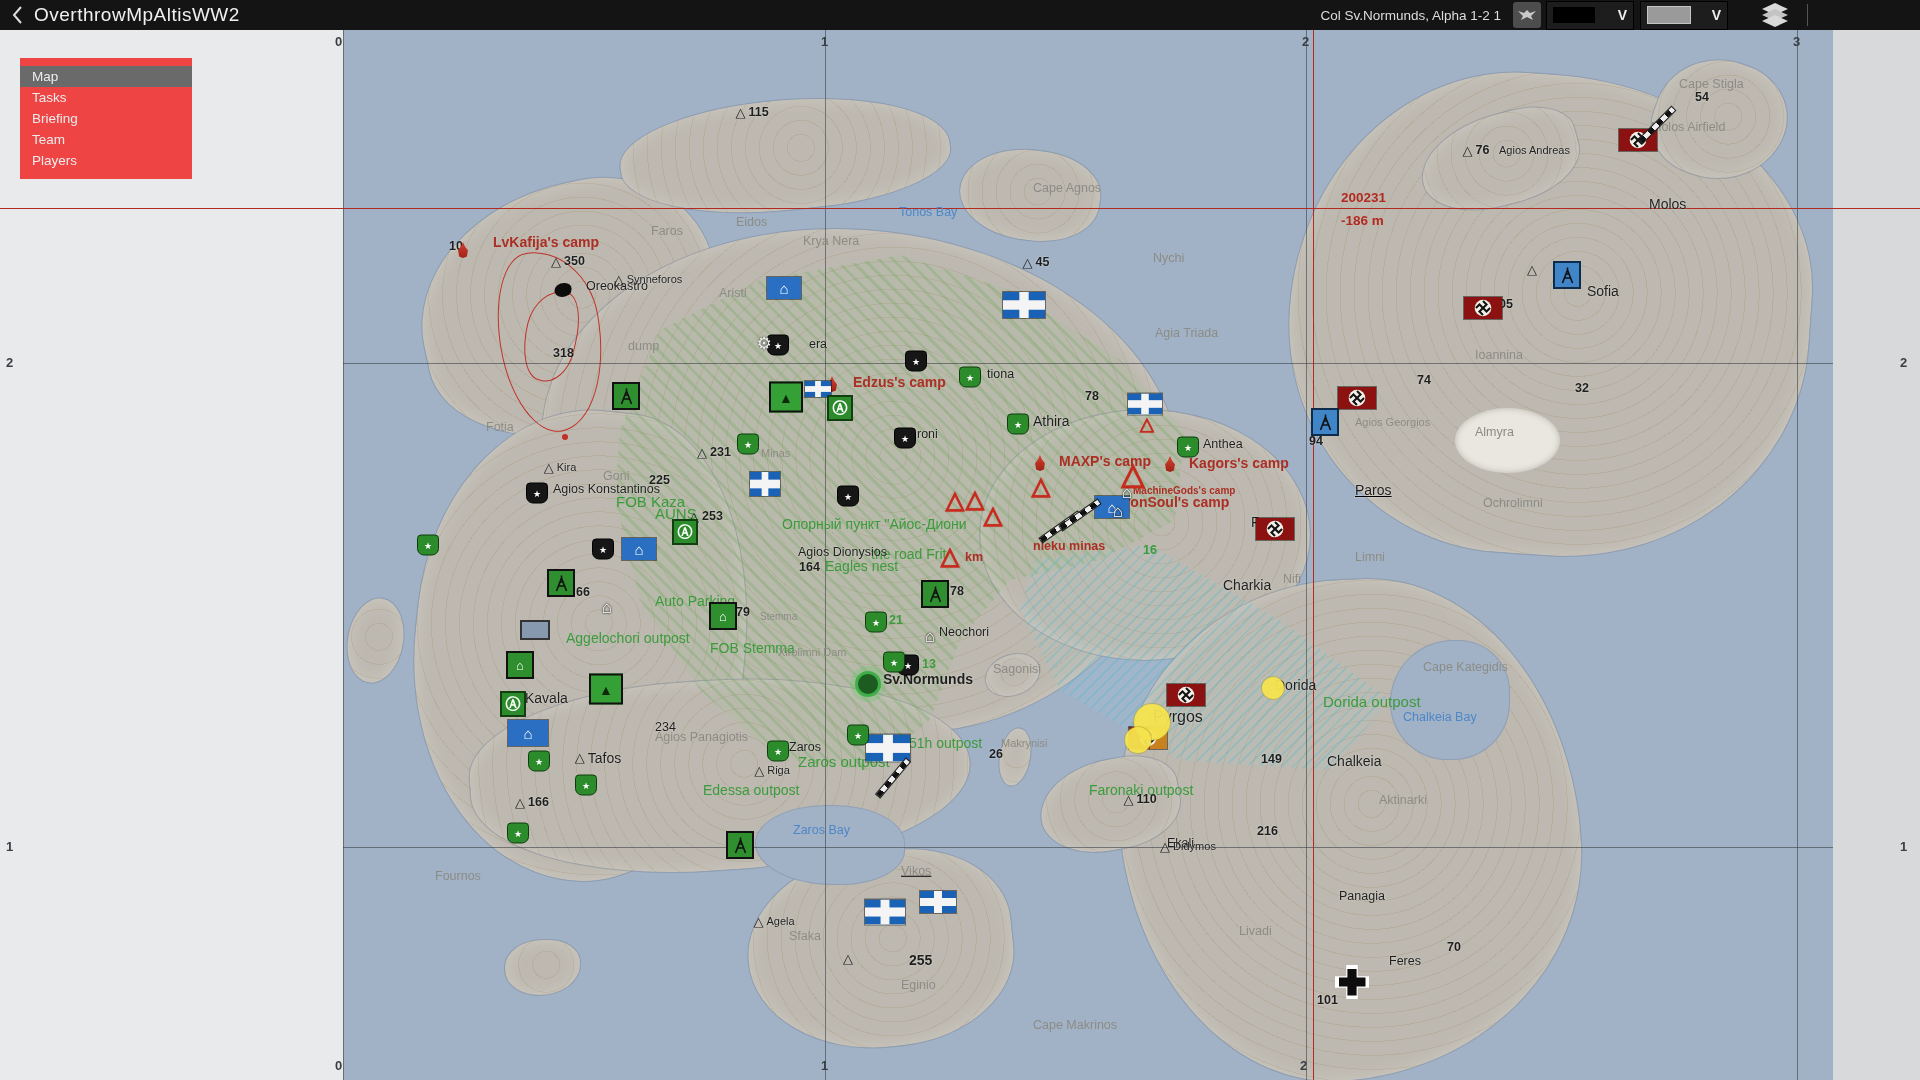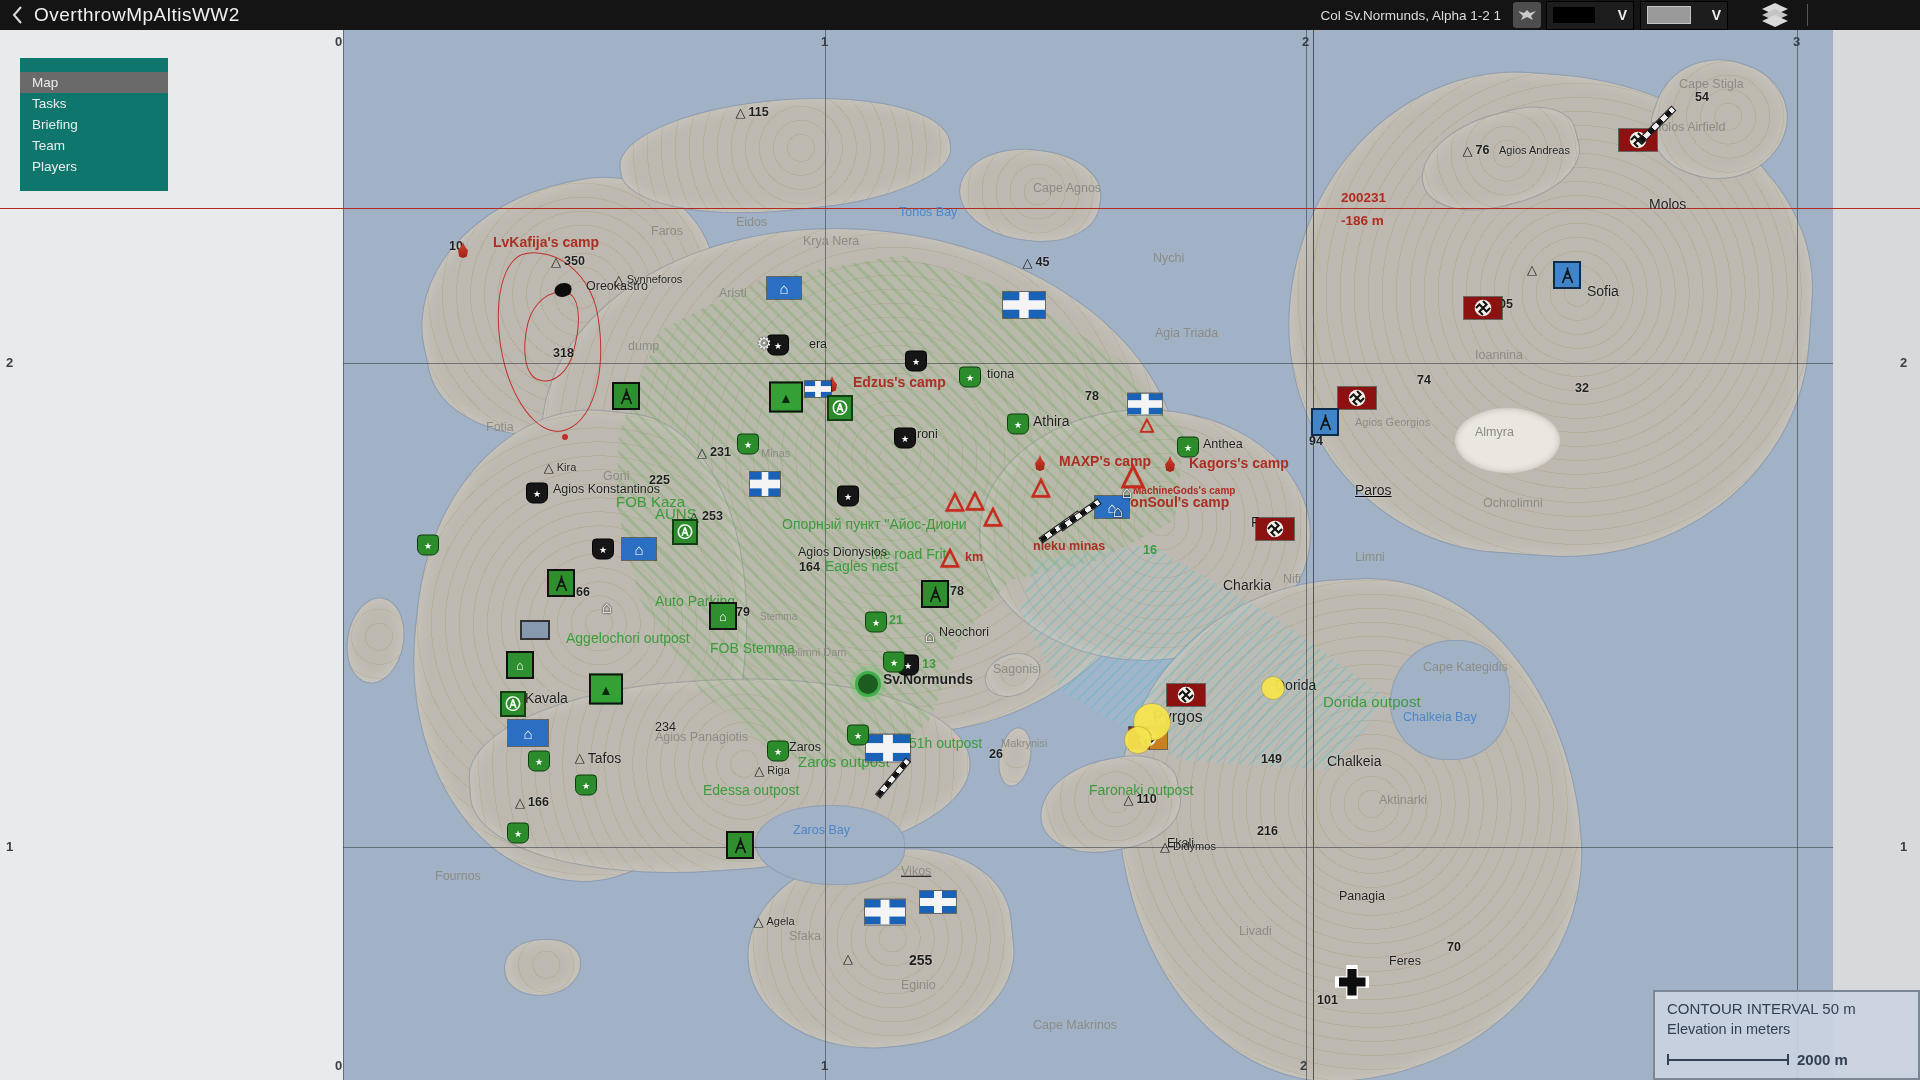--- a/index.html
+++ b/index.html
@@ -16,21 +16,21 @@
 #eagle-btn{width:28px;background:#4d4d4d;}
 .dd{width:74px;height:27px;background:#1d1d1d;border:1px solid #000;display:flex;align-items:center;justify-content:space-between;padding:0 6px;margin:0 3px;}
 .swatch{width:42px;height:16px;}
 #sw1{background:#000;}
 #sw2{background:#9a9a9a;border:1px solid #c5c5c5;}
 .dd .v{color:#eee;font-size:14px;font-weight:700;}
 #layers-btn{width:40px;margin-left:24px;background:transparent;}
 #tb-sep{width:1px;height:22px;background:#555;margin:0 6px 0 10px;}
 #tb-endspace{width:106px;}
 
-#menu{position:absolute;left:20px;top:58px;width:148px;background:#0f766e;z-index:60;padding:14px 0;}
+#menu{position:absolute;left:20px;top:58px;width:172px;background:#ef4444;z-index:60;padding:8px 0;}
 .mitem{height:21px;line-height:21px;padding-left:12px;font-size:13.5px;color:#ececec;cursor:pointer;}
 .mitem.sel{background:#6a6a6a;}
 
 #map{position:absolute;left:0;top:30px;width:1920px;height:1050px;overflow:hidden;background:#a1b2c7;}
 .offmapL{position:absolute;left:0;top:0;width:343px;height:1050px;background:#e9eaeb;}
 .offmapR{position:absolute;left:1833px;top:0;width:87px;height:1050px;background:#d7d9db;}
 .land{position:absolute;background-color:#bdb9b0;
   background-image:repeating-radial-gradient(circle at 55% 45%, rgba(146,116,60,0) 0 13px, rgba(146,116,60,.16) 13px 14px);
   box-shadow:0 0 0 1px rgba(120,130,150,.45), inset 0 0 18px rgba(255,255,255,.25);}
 .bay{position:absolute;background:#a1b2c7;box-shadow:inset 0 0 0 1px rgba(120,130,150,.4);}
@@ -758,28 +758,20 @@
         <div class="mk cross" style="left: 1352px; top: 982px; transform: translate(-50%, -50%);">
           <i class="cross-in"></i>
         </div>
         <div class="mk mine" style="left: 1060px; top: 527px; transform: translate(-50%, -50%) rotate(-35deg);"></div>
         <div class="mk mine" style="left: 1080px; top: 515px; transform: translate(-50%, -50%) rotate(-35deg);"></div>
         <div class="mk mine" style="left: 893px; top: 778px; transform: translate(-50%, -50%) rotate(-50deg);"></div>
         <div class="mk mine" style="left: 1657px; top: 125px; transform: translate(-50%, -50%) rotate(-45deg);"></div>
         <div class="mk reddot" style="left: 565px; top: 437px; transform: translate(-50%, -50%);"></div>
       </div>
 
-    <div id="legend">
-      <div class="l1">CONTOUR INTERVAL 50 m</div>
-      <div class="l2">Elevation in meters</div>
-      <div id="sbar-row">
-        <div id="sbar"></div>
-        <span id="sbar-lbl">2000 m</span>
-      </div>
-    </div>
   </div>
 
   <div id="topbar">
     <div id="back">
       <svg width="12" height="20" viewBox="0 0 12 20">
           <polyline points="10,2 3,10 10,18" stroke="#ddd" stroke-width="2" fill="none"></polyline>
         </svg>
     </div>
     <div id="title">OverthrowMpAltisWW2</div>
     <div id="tb-right">

